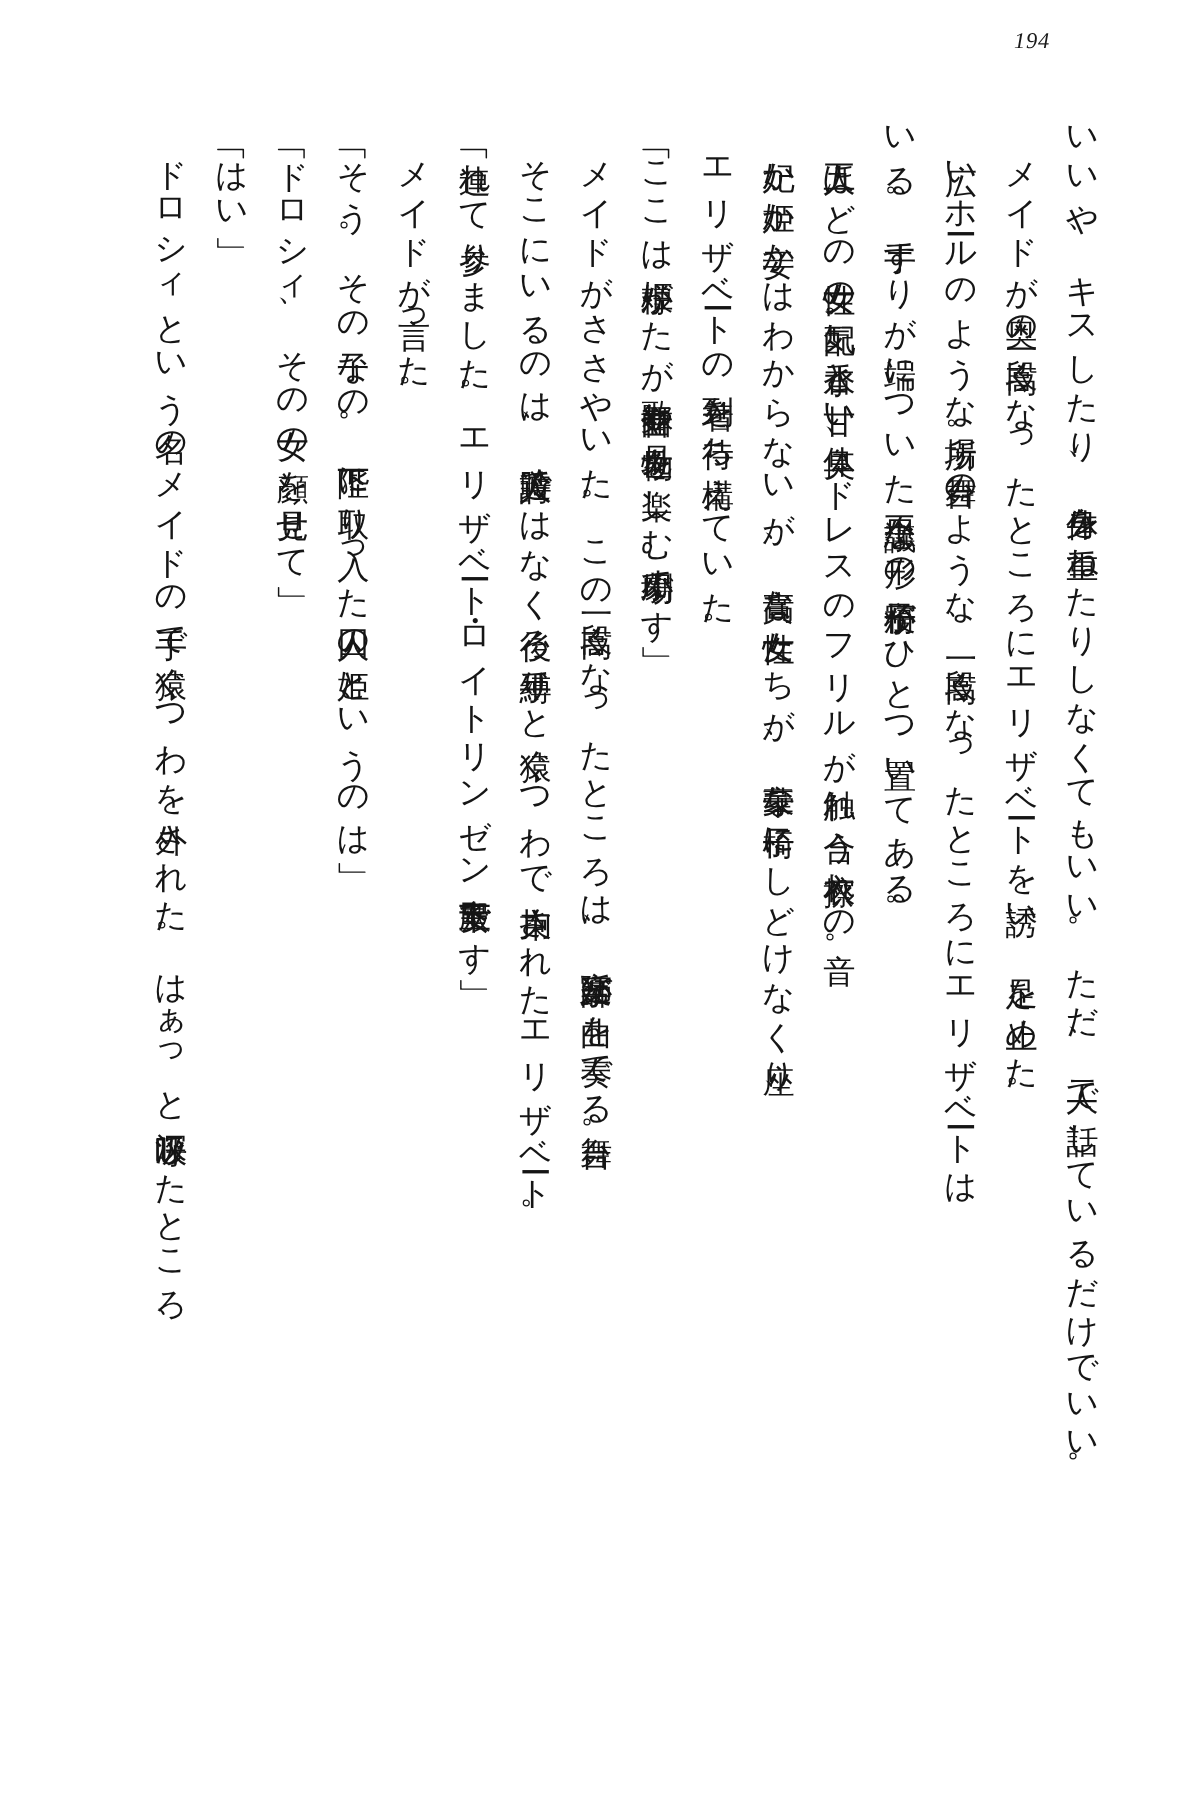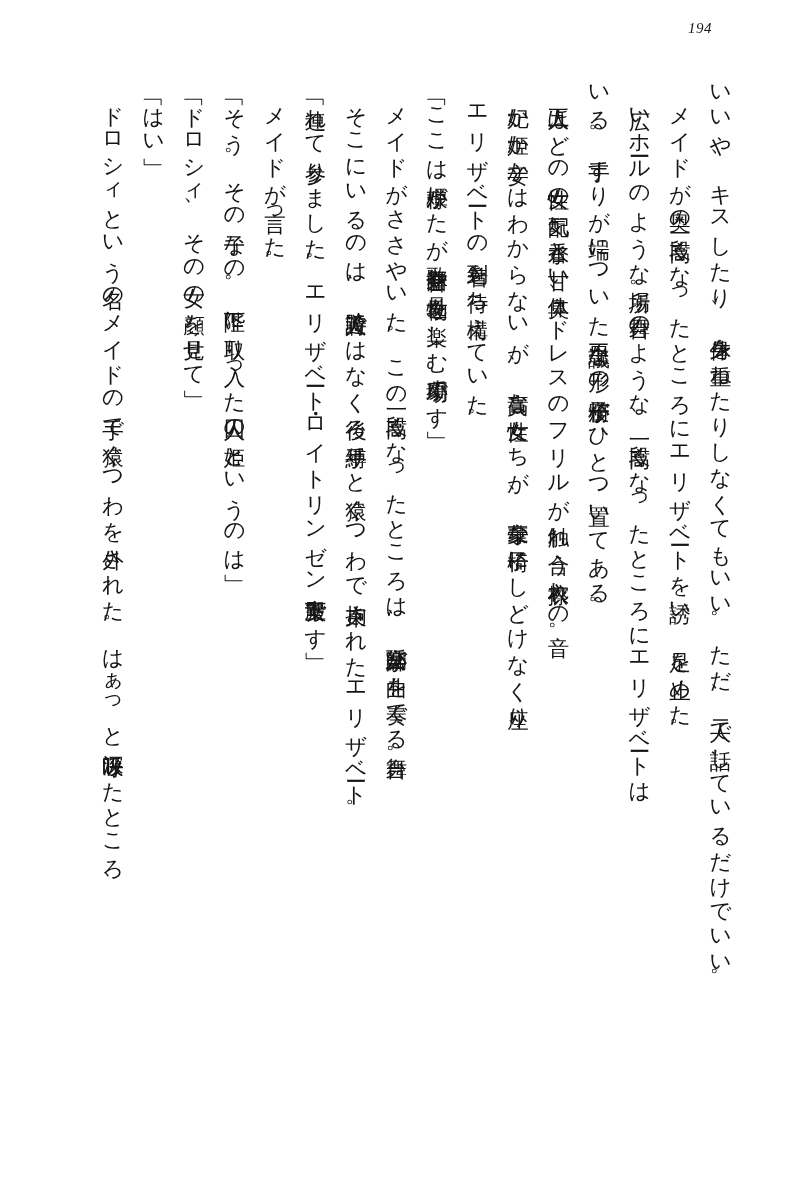--- a/index.html
+++ b/index.html
@@ -12,21 +12,21 @@
     width: 792px;
     height: 1200px;
     background: #ffffff;
     overflow: hidden;
     font-family: "Liberation Serif", "DejaVu Serif", serif;
     color: #1a1a1a;
   }
   .page-number {
     position: absolute;
     top: 20px;
-    right: 80px;
+    right: 92px;
     font-size: 15px;
     font-style: italic;
     font-family: "Liberation Serif", "DejaVu Serif", serif;
     color: #1a1a1a;
     letter-spacing: 0.5px;
   }
   .body-text {
     position: absolute;
     top: 70px;
     right: 52px;

